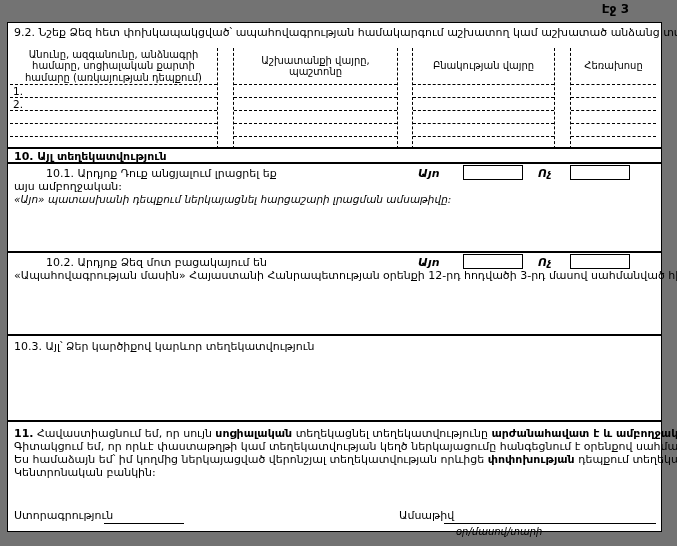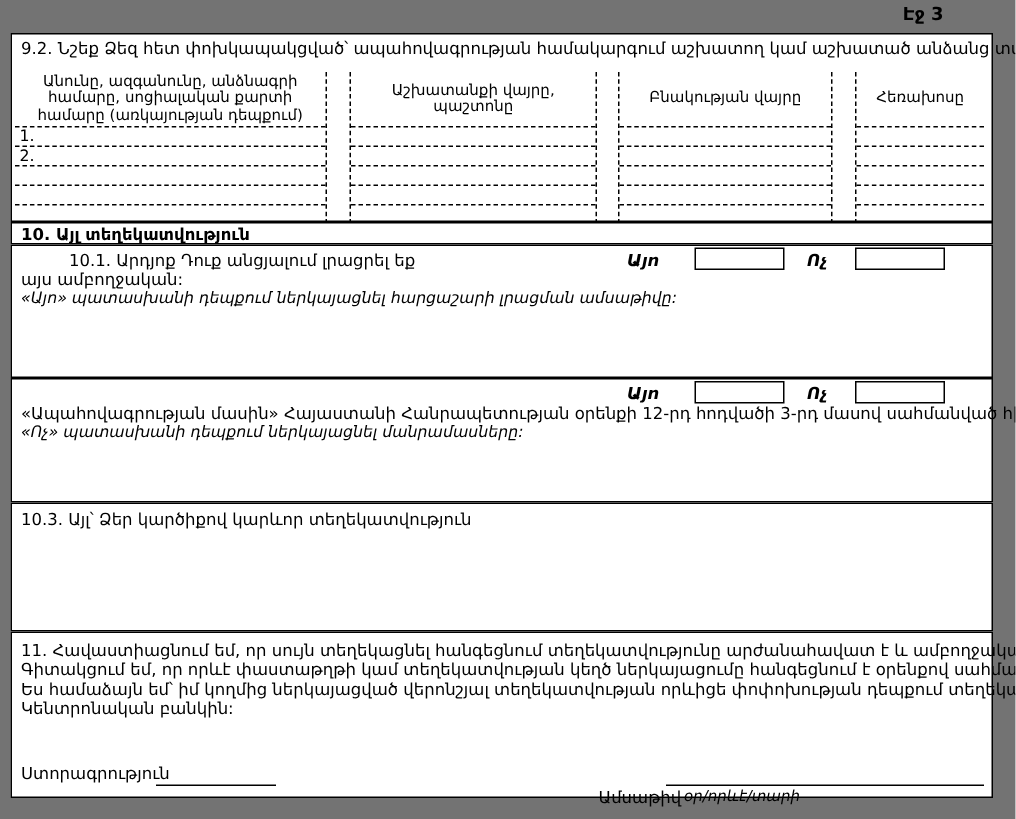--- a/index.html
+++ b/index.html
@@ -95,24 +95,24 @@
     border: 1px solid #000;
     background: #fff;
   }
   .yn-yes-box { left: 455px; }
   .yn-no-box  { left: 562px; }
   .sec11-para {
     position: absolute; top: 5px; left: 6px; right: 2px;
     font-size: 11px; line-height: 13px;
   }
   .sec11-para .pline { white-space: nowrap; }
-  .b { font-weight: normal; }
+  .b { font-weight: bold; }
   .sig-label  { position: absolute; top: 87px; left: 6px; }
   .sig-line   { position: absolute; top: 101px; left: 96px; width: 80px; border-top: 1px solid #000; height: 1px; }
-  .date-label { position: absolute; top: 87px; left: 391px; margin-top: 16px; }
+  .date-label { position: absolute; top: 87px; left: 391px; }
   .date-line  { position: absolute; top: 101px; left: 436px; width: 212px; border-top: 1px solid #000; height: 1px; }
   .date-hint  { position: absolute; top: 104px; left: 448px; font-style: italic; font-size: 10px; }
 </style>
 </head>
 <body>
 
 <div class="page">
 
   <div class="page-label">Էջ 3</div>
 
@@ -164,40 +164,40 @@
       <div class="qline1">10.1. Արդյոք Դուք անցյալում լրացրել եք</div>
       <div class="qline2">այս ամբողջական:</div>
       <div class="qnote">«Այո» պատասխանի դեպքում ներկայացնել հարցաշարի լրացման ամսաթիվը:</div>
       <div class="yn-label yn-yes-label">Այո</div>
       <div class="yn-box yn-yes-box"></div>
       <div class="yn-label yn-no-label">Ոչ</div>
       <div class="yn-box yn-no-box"></div>
     </div>
 
     <div class="sec sec-102">
+      <div class="qline1">10.2. Արդյոք Ձեզ մոտ բացակայում են</div>
       <div class="qline2">«Ապահովագրության մասին» Հայաստանի Հանրապետության օրենքի 12-րդ հոդվածի 3-րդ մասով սահմանված հիմքերը:</div>
-      <div class="qnote">«Ոչ» պատասխանի դեպքում ներկայացնել մանրամասները:</div>
       <div class="yn-label yn-yes-label">Այո</div>
       <div class="yn-box yn-yes-box"></div>
       <div class="yn-label yn-no-label">Ոչ</div>
       <div class="yn-box yn-no-box"></div>
     </div>
 
     <div class="sec sec-103">
       <div class="q3line">10.3. Այլ՝ Ձեր կարծիքով կարևոր տեղեկատվություն</div>
     </div>
 
     <div class="sec sec-11">
       <div class="sec11-para">
-        <div class="pline"><span class="b">11.</span><span> Հավաստիացնում եմ, որ սույն </span><span class="b">տեղեկացնել</span><span> հանգեցնում տեղեկատվությունը </span><span class="b">արժանահավատ է և ամբողջական:</span></div>
+        <div class="pline"><span class="b">11.</span><span> Հավաստիացնում եմ, որ սույն </span><span class="b">սոցիալական</span><span> տեղեկացնել տեղեկատվությունը </span><span class="b">արժանահավատ է և ամբողջական:</span></div>
         <div class="pline">Գիտակցում եմ, որ որևէ փաստաթղթի կամ տեղեկատվության կեղծ ներկայացումը հանգեցնում է օրենքով սահմանված</div>
         <div class="pline"><span>Ես համաձայն եմ՝ իմ կողմից ներկայացված վերոնշյալ տեղեկատվության որևիցե </span><span class="b">փոփոխության</span><span> դեպքում տեղեկացնել</span></div>
         <div class="pline">Կենտրոնական բանկին:</div>
       </div>
       <div class="sig-label">Ստորագրություն</div>
       <div class="sig-line"></div>
       <div class="date-label">Ամսաթիվ</div>
       <div class="date-line"></div>
-      <div class="date-hint">օր/որևէ/տարի</div>
+      <div class="date-hint">օր/մասով/տարի</div>
     </div>
 
   </div>
 </div>
 
 </body></html>

